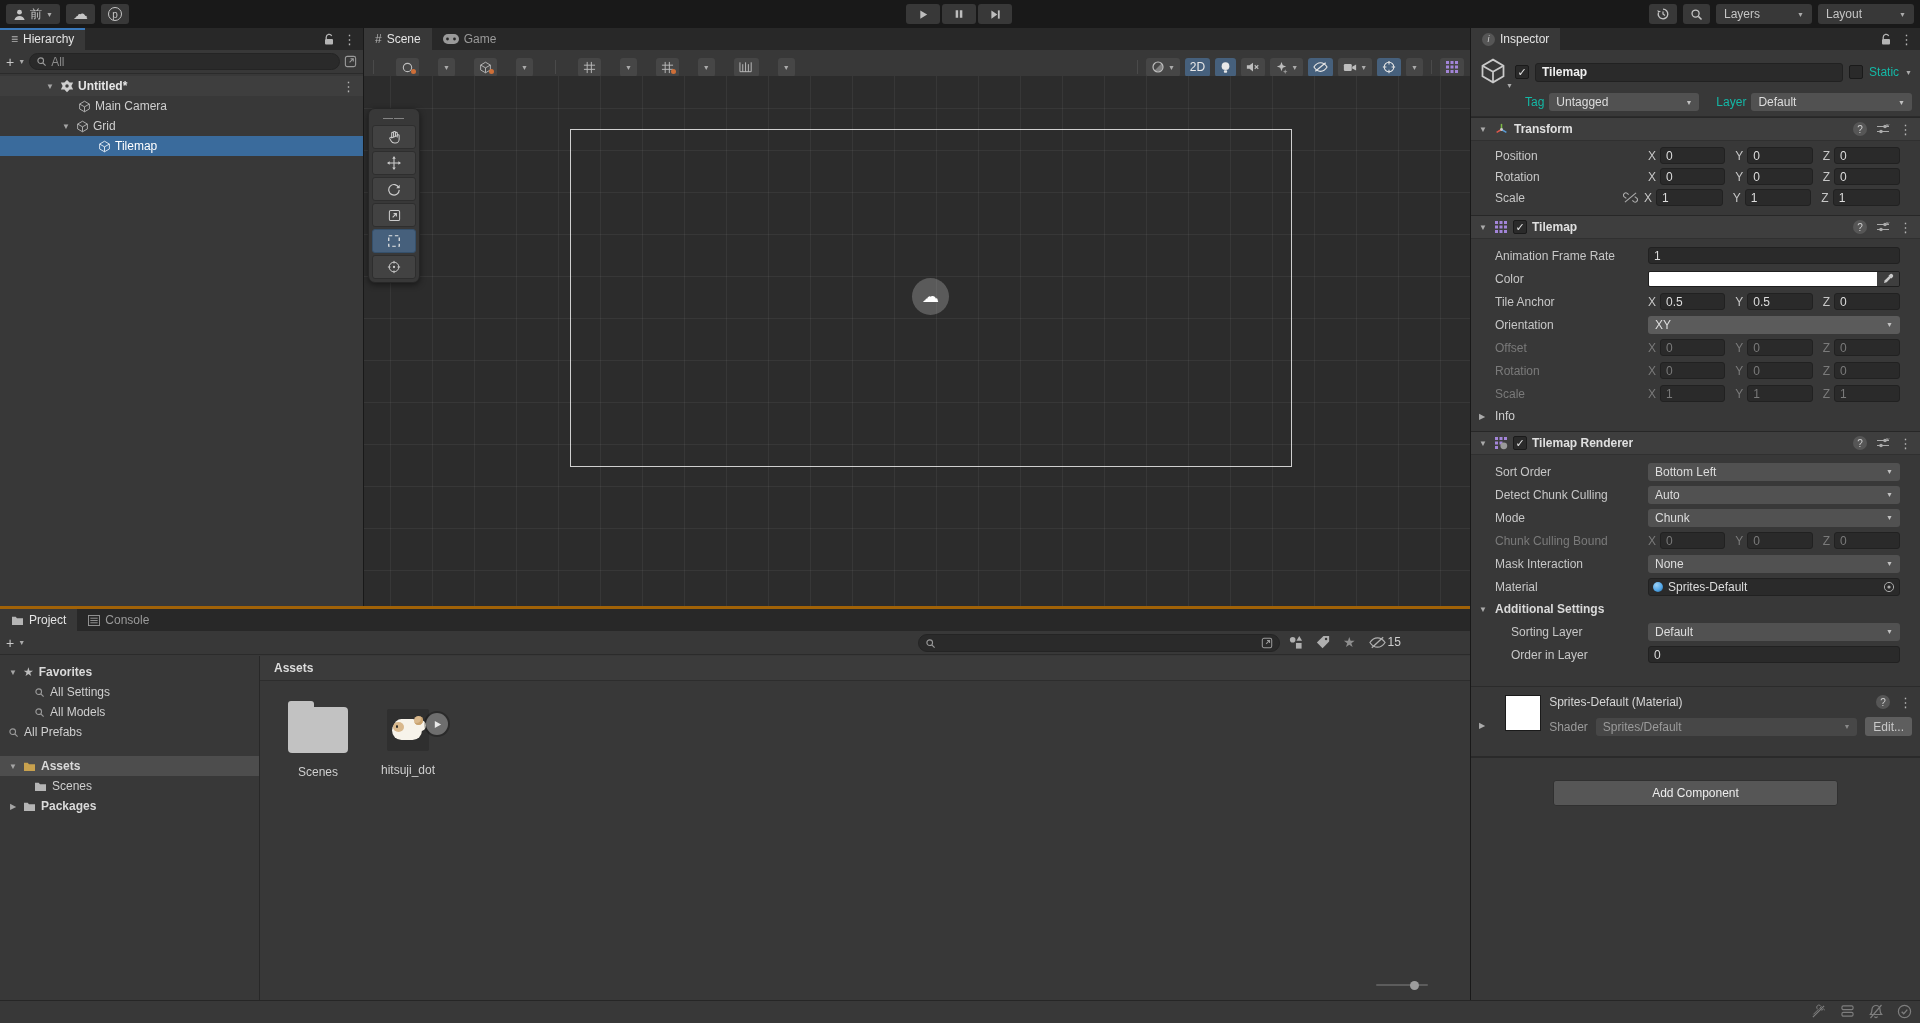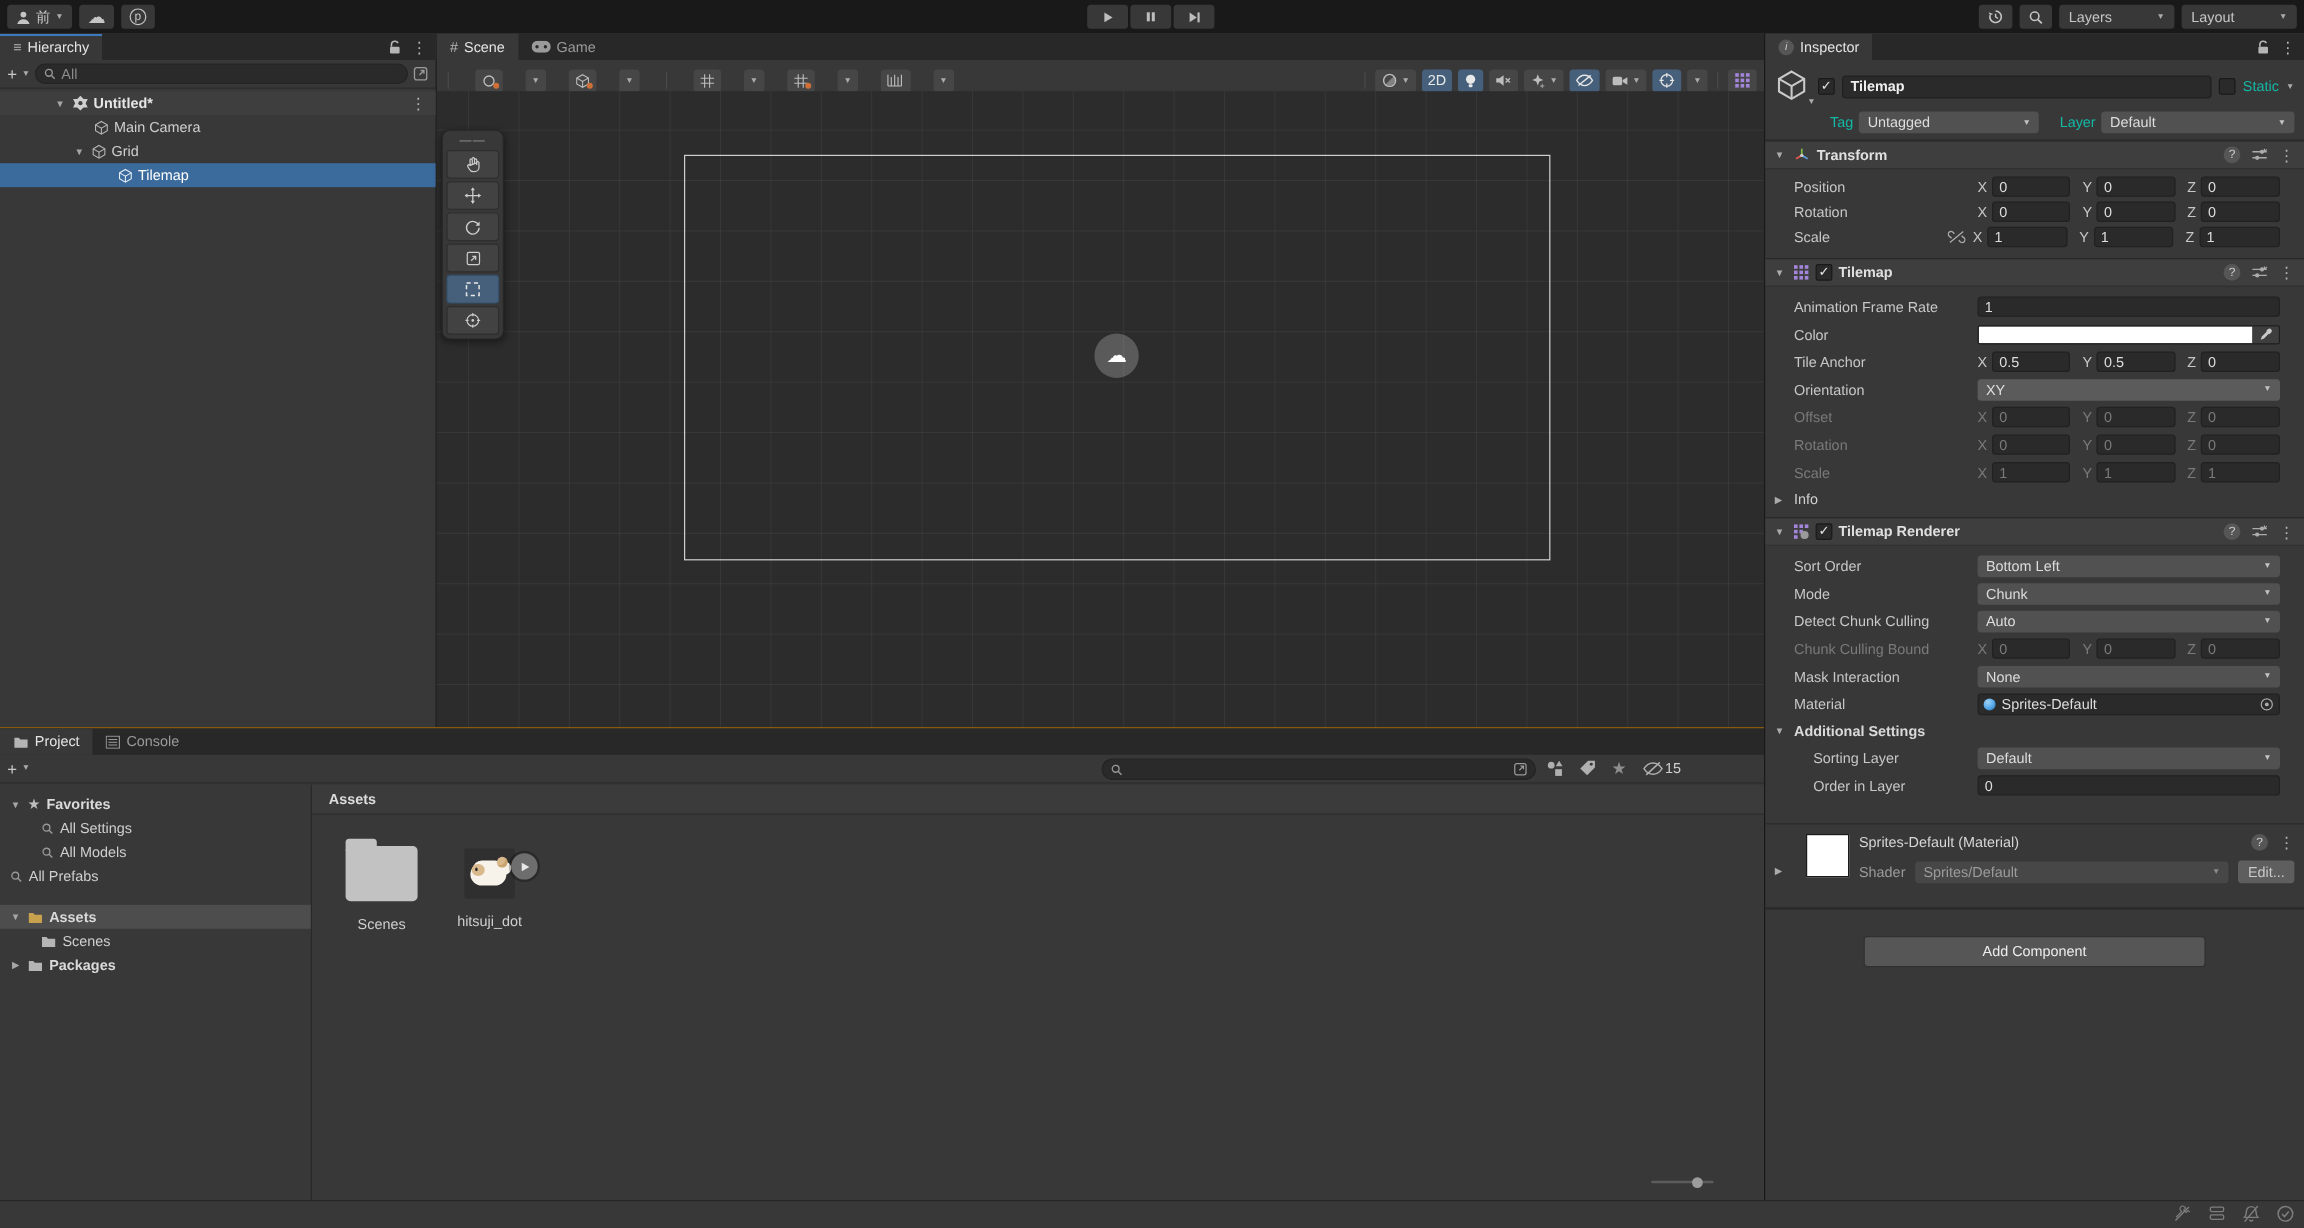--- a/index.html
+++ b/index.html
@@ -41,21 +41,21 @@
 .sbtn.on{background:var(--tool-active);color:#E8E8E8}
 .odot{position:absolute;width:5px;height:5px;border-radius:50%;background:var(--accent-orange);right:3px;bottom:3px}
 #viewport{position:absolute;left:0;top:48px;width:1106px;height:530px;background-color:#2C2C2C;background-image:linear-gradient(to right,rgba(255,255,255,.05) 1px,transparent 1px),linear-gradient(to bottom,rgba(255,255,255,.05) 1px,transparent 1px);background-size:42px 42px;background-position:-16px -10px;overflow:hidden}
 #tilemap-bounds{position:absolute;left:206px;top:53px;width:722px;height:338px;border:1px solid rgba(255,255,255,.78)}
 #brush-cursor{position:absolute;left:548px;top:202px;width:37px;height:37px;border-radius:50%;background:rgba(190,190,190,.32);display:flex;align-items:center;justify-content:center;color:#FFF;font-size:17px}
 #toolpal{position:absolute;left:4px;top:80px;width:52px;background:#383838;border:1px solid #262626;border-radius:7px;box-shadow:0 2px 6px rgba(0,0,0,.45);padding:2px 3px 3px;z-index:5}
 #toolpal .grip{height:12px;display:flex;align-items:center;justify-content:center;color:#9A9A9A;font-size:10px;letter-spacing:1px}
 .tool{height:24px;border-radius:3px;display:flex;align-items:center;justify-content:center;color:#CDCDCD;background:#424242;margin-top:2px;border:1px solid #2E2E2E}
 .tool.sel{background:var(--tool-active);border-color:#35506B}
 
-#proj{position:absolute;left:0;top:606px;width:1470px;height:394px;background:#383838;border-top:1px solid #a16207}
+#proj{position:absolute;left:0;top:606px;width:1470px;height:394px;background:#383838;border-top:3px solid #a16207}
 #proj-tools{height:24px;display:flex;align-items:center;padding:0 6px;border-bottom:1px solid #2B2B2B;position:relative}
 #proj-search{position:absolute;left:918px;top:3px;width:362px;height:18px;border-radius:9px;background:#2A2A2A;border:1px solid #242424;display:flex;align-items:center;padding:0 6px;gap:4px}
 #proj-search input{flex:1;background:transparent;border:0;outline:0;color:#CFCFCF;min-width:0}
 #proj-tool-icons{position:absolute;left:1288px;top:3px;display:flex;align-items:center;gap:13px;color:#AFAFAF}
 #proj-body{position:absolute;left:0;top:47px;bottom:0;width:1470px;display:flex}
 #proj-tree{width:260px;border-right:1px solid #282828;padding-top:6px}
 .prow{height:20px;display:flex;align-items:center;gap:5px;padding-left:8px}
 .prow .arr{width:10px;font-size:8px;color:#A5A5A5;text-align:center}
 .prow.hl{background:#4D4D4D}
 .bold{font-weight:bold;color:#DADADA}
@@ -838,30 +838,30 @@
   </div>
   <div style="padding:5px 0 6px">
     <div class="irow">
       <span class="lbl">Sort Order</span>
       <div class="dd" style="flex:1">
           <span>Bottom Left</span>
           <span class="caret">▼</span>
         </div>
     </div>
     <div class="irow">
+      <span class="lbl">Detect Chunk Culling</span>
+      <div class="dd" style="flex:1">
+          <span>Auto</span>
+          <span class="caret">▼</span>
+        </div>
+    </div>
+    <div class="irow">
       <span class="lbl">Mode</span>
       <div class="dd" style="flex:1">
           <span>Chunk</span>
-          <span class="caret">▼</span>
-        </div>
-    </div>
-    <div class="irow">
-      <span class="lbl">Detect Chunk Culling</span>
-      <div class="dd" style="flex:1">
-          <span>Auto</span>
           <span class="caret">▼</span>
         </div>
     </div>
     <div class="irow dis">
       <span class="lbl">Chunk Culling Bound</span>
       <div class="trip">
         <div class="grp">
             <span class="ax">X</span>
             <input class="fld" value="0" style="">
           </div>

